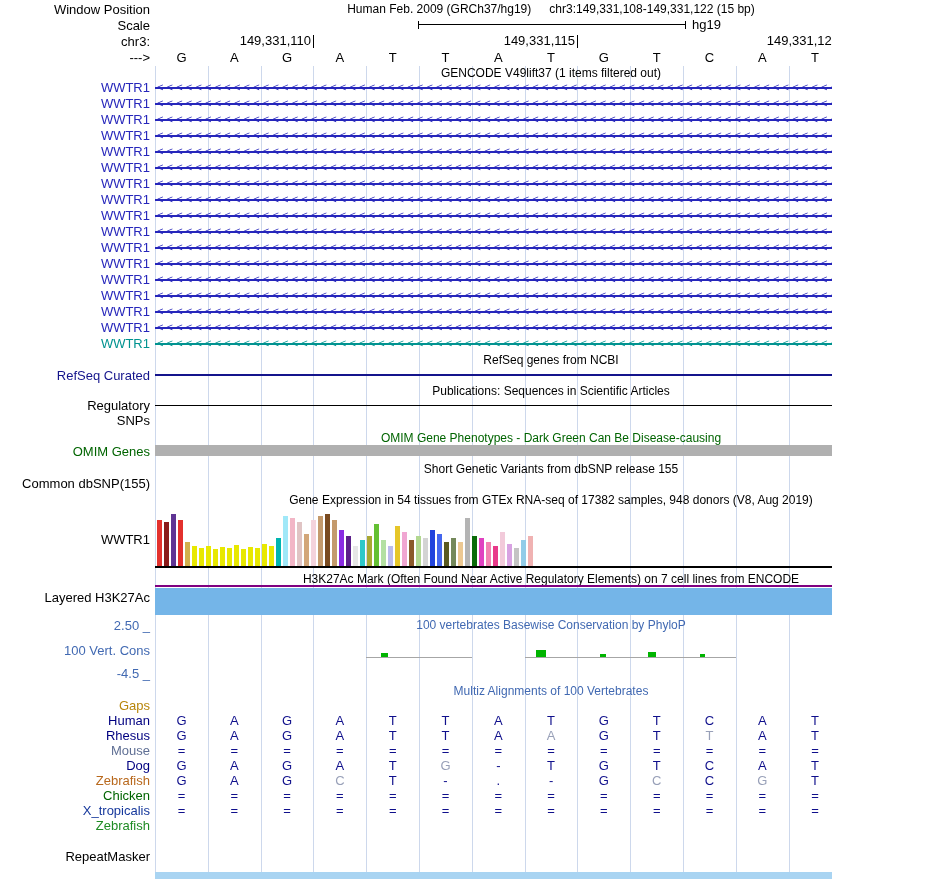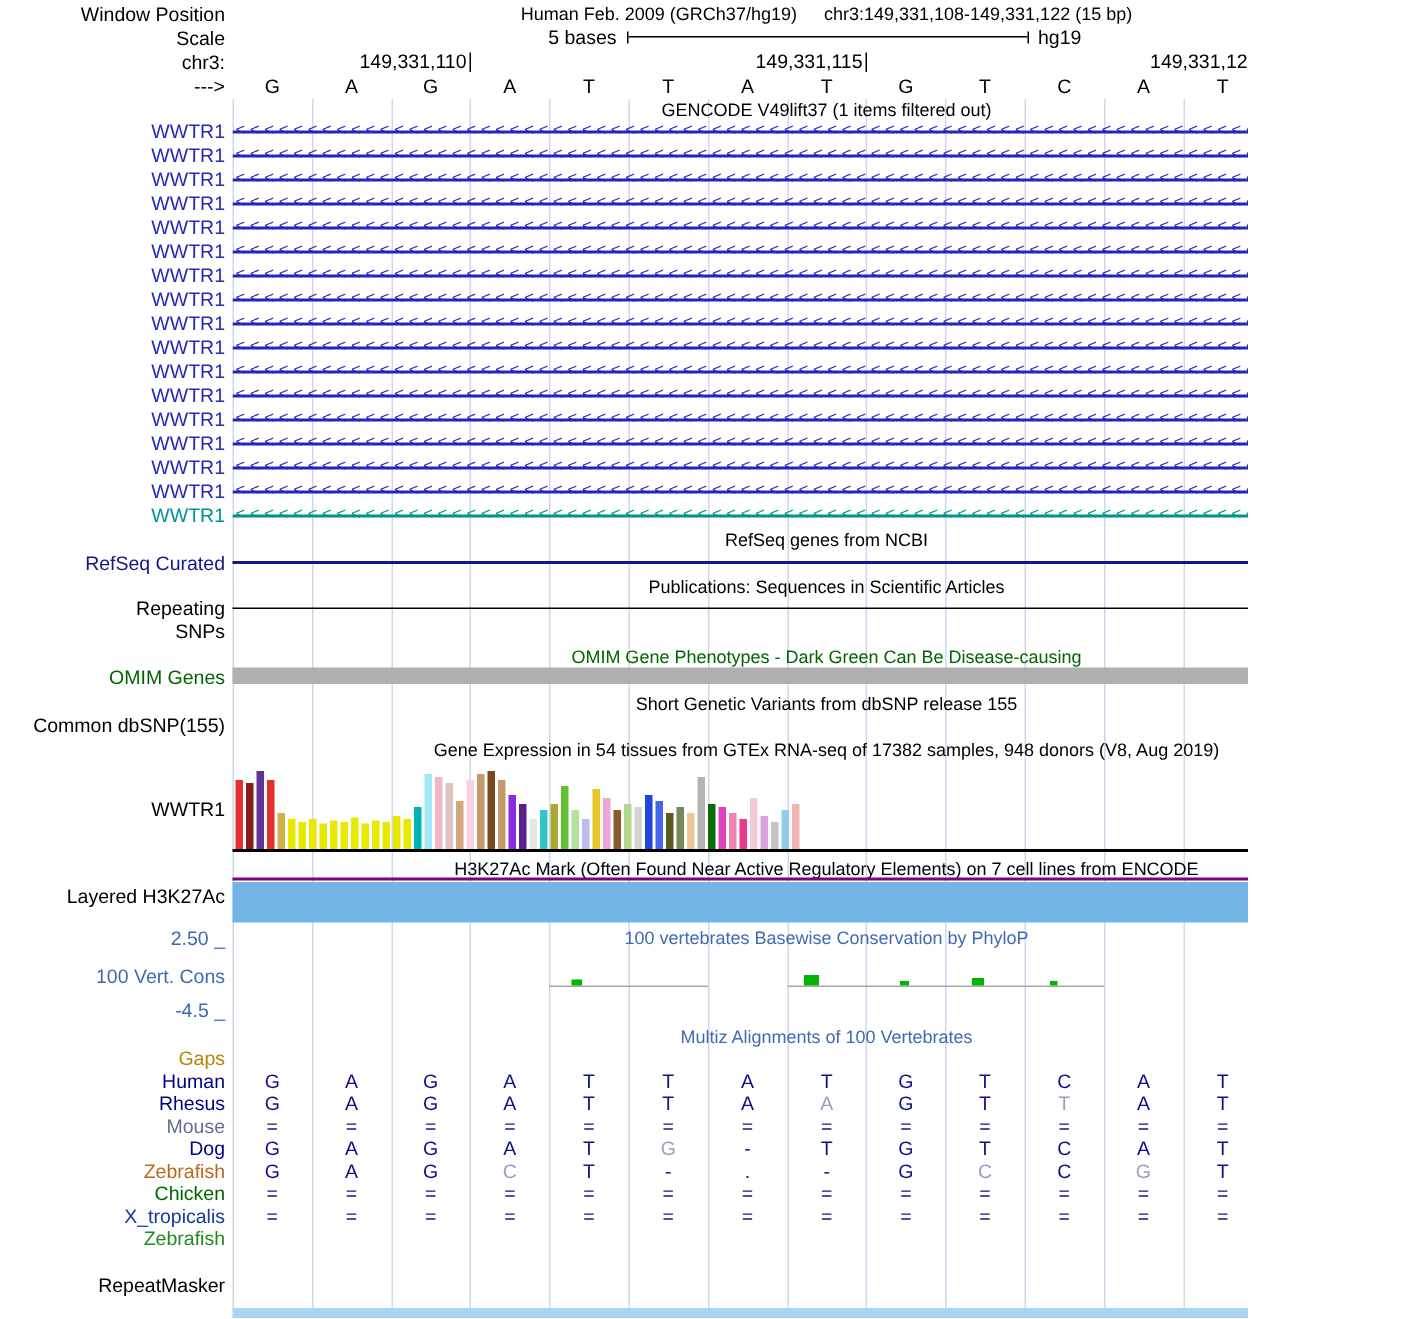--- a/index.html
+++ b/index.html
@@ -34,37 +34,36 @@
     <div style="position: absolute; left: 261px; top: 66px; width: 1px; height: 806px; background: rgb(205, 216, 236);"></div>
     <div style="position: absolute; left: 208px; top: 66px; width: 1px; height: 806px; background: rgb(205, 216, 236);"></div>
     <div style="position: absolute; left: 155px; top: 66px; width: 1px; height: 806px; background: rgb(205, 216, 236);"></div>
 
   <div class="lbl" style="top:2px">Window Position</div>
   <div class="hdr" style="top:2px">
     <span>Human Feb. 2009 (GRCh37/hg19)</span><span class="gap">chr3:149,331,108-149,331,122 (15 bp)</span>
   </div>
 
   <div class="lbl" style="top:18px">Scale</div>
-  <div class="abs" style="top:18px;left:155px;width:256px;text-align:right;font-size:13px;line-height:14px">5 bases</div>
   <div class="abs scalebar" style="top:21px;left:418px;width:266px;height:8px">
       <div class="sbline"></div>
     </div>
   <div class="abs" style="top:18px;left:692px;font-size:13px;line-height:14px">hg19</div>
 
   <div class="lbl" style="top:34px">chr3:</div>
   <div class="lbl" style="top:50px">---&gt;</div>
 
   <div class="hdr" style="top:66px">GENCODE V49lift37 (1 items filtered out)</div>
 
   <div class="hdr" style="top:353px">RefSeq genes from NCBI</div>
   <div class="lbl" style="top: 368px; color: rgb(20, 20, 140);">RefSeq Curated</div>
   <div class="abs" style="top: 374px; left: 155px; width: 792px; height: 2px; background: rgb(20, 20, 140);"></div>
 
   <div class="hdr" style="top:384px">Publications: Sequences in Scientific Articles</div>
-  <div class="lbl" style="top:398px">Repeating</div>
+  <div class="lbl" style="top:398px">Regulatory</div>
   <div class="abs" style="top: 405px; left: 155px; width: 792px; height: 1px; background: rgb(0, 0, 0);"></div>
   <div class="lbl" style="top:413px">SNPs</div>
 
   <div class="hdr" style="top: 431px; color: rgb(0, 100, 0);">OMIM Gene Phenotypes - Dark Green Can Be Disease-causing</div>
   <div class="lbl" style="top: 444px; color: rgb(0, 100, 0);">OMIM Genes</div>
   <div class="abs" style="top: 445px; left: 155px; width: 792px; height: 11px; background: rgb(176, 176, 176);"></div>
 
   <div class="hdr" style="top:462px">Short Genetic Variants from dbSNP release 155</div>
   <div class="lbl" style="top:476px">Common dbSNP(155)</div>
 

